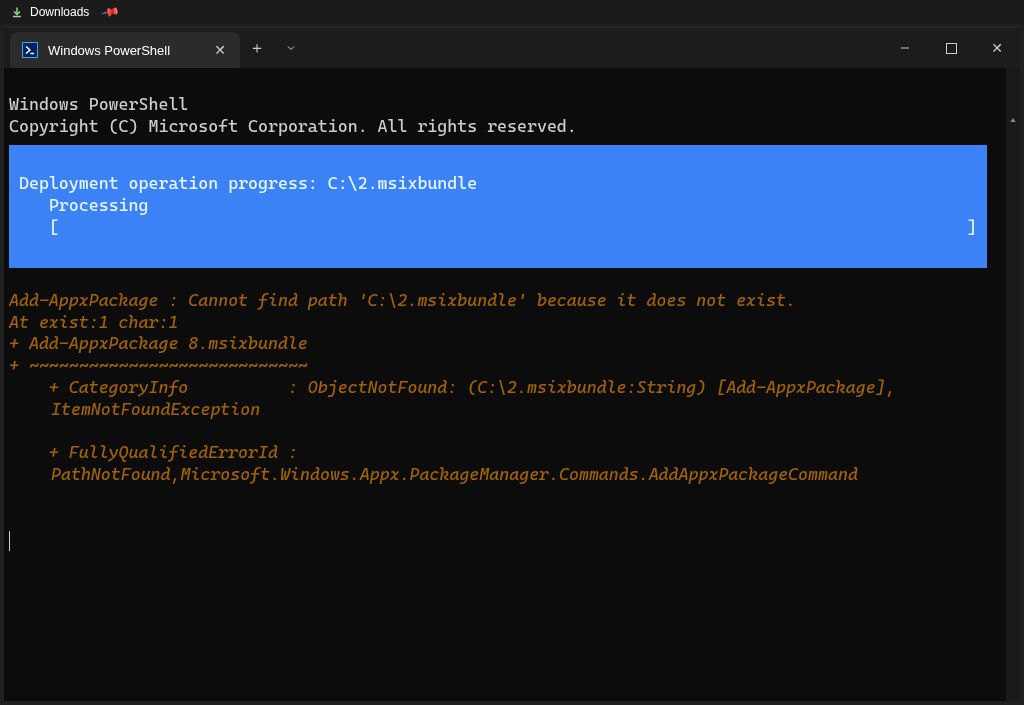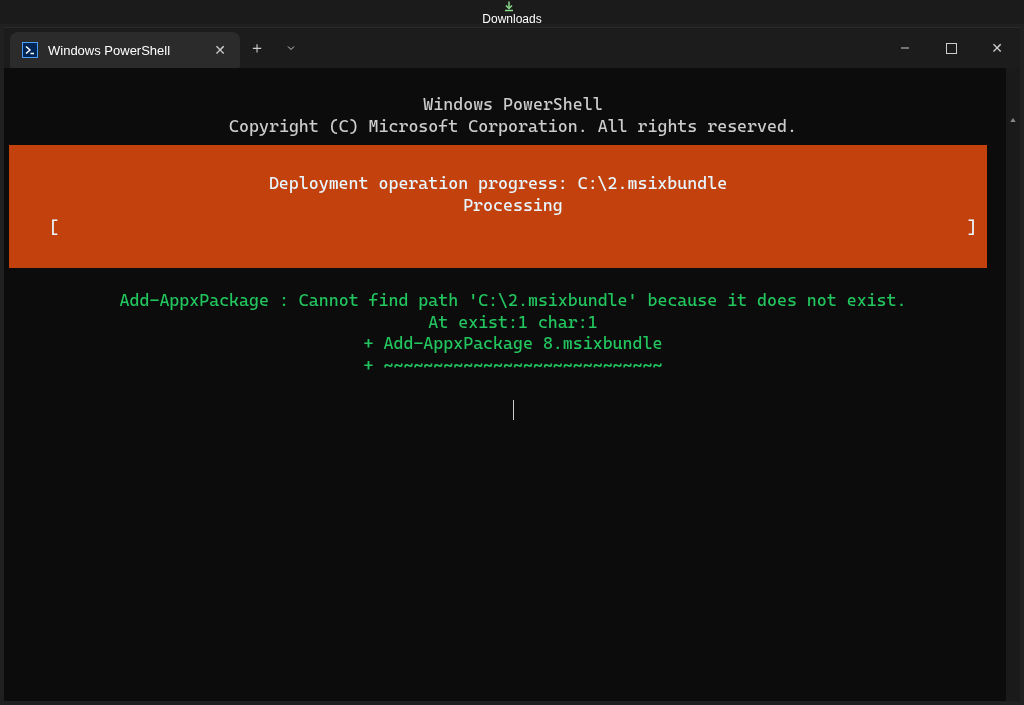--- a/index.html
+++ b/index.html
@@ -10,21 +10,21 @@
     font-family: "Segoe UI", Tahoma, sans-serif;
     background: #202020;
     color: #ffffff;
   }
   .taskbar {
     height: 24px;
     background: #1b1b1b;
     display: flex;
     align-items: center;
     font-size: 12px;
-    flex-direction: column;
+    padding-left: 10px;
   }
   .taskbar .dl-icon {
     width: 14px; height: 14px;
     display: inline-flex; align-items: center; justify-content: center;
     margin-right: 6px;
     color: #8adf8a;
   }
   .taskbar .pin-icon {
     margin-left: 14px;
     color: #bbb;
@@ -32,21 +32,20 @@
     font-size: 12px;
   }
   .window {
     position: absolute;
     left: 4px; top: 27px;
     width: 1016px; height: 674px;
     background: #0c0c0c;
     border-top: 1px solid #2a2a2a;
     display: flex;
     flex-direction: column;
-    text-align: center;
   }
   .titlebar {
     height: 40px;
     background: #1c1c1c;
     display: flex;
     align-items: center;
     justify-content: space-between;
   }
   .tabs {
     display: flex;
@@ -126,28 +125,28 @@
     background: #1a1a1a;
   }
   .scroll-arrow {
     width: 100%; height: 16px;
     display: flex; align-items: center; justify-content: center;
     color: #888; font-size: 9px;
   }
 
   .line { color: #cccccc; }
   .deploy-block {
-    background: #c2410c;
+    background: #3b82f6;
     color: #e8f7ff;
     padding: 6px 10px 8px 10px;
     margin-top: 8px;
     margin-right: 30px;
   }
   .deploy-block .dline { white-space: pre; }
-  .err { color: #22c55e; }
+  .err { color: #a16207; font-style: italic; }
   .err-line { white-space: pre-wrap; }
   .indent { padding-left: 42px; text-indent: -42px; }
 
   .prompt-prefix { color: #cccccc; }
   .cmdname { color: #f9f06b; }
   .cmdarg { color: #cccccc; }
   .cursor {
     display: inline-block;
     width: 1px; height: 20px;
     background: #cccccc;
@@ -211,20 +210,22 @@
 <span class="line">Copyright (C) Microsoft Corporation. All rights reserved.</span>
 <div class="deploy-block">
 <span class="dline">Deployment operation progress: C:\2.msixbundle</span>
 <span class="dline">   Processing</span>
 <div class="dline" style="display:flex; justify-content:space-between;"><span>   [</span><span>]</span></div>
 </div>
 <span class="err err-line">Add-AppxPackage : Cannot find path 'C:\2.msixbundle' because it does not exist.</span>
 <span class="err err-line">At exist:1 char:1</span>
 <span class="err err-line">+ Add-AppxPackage 8.msixbundle</span>
 <span class="err err-line">+ ~~~~~~~~~~~~~~~~~~~~~~~~~~~~</span>
+<div class="err err-line indent" style="margin-right:30px;">    + CategoryInfo          : ObjectNotFound: (C:\2.msixbundle:String) [Add-AppxPackage], ItemNotFoundException</div>
+<div class="err err-line indent" style="margin-right:30px;">    + FullyQualifiedErrorId : PathNotFound,Microsoft.Windows.Appx.PackageManager.Commands.AddAppxPackageCommand</div>
 
 <span class="cursor"></span>
     <div class="scrollbar">
       <div class="scroll-arrow">
         <svg width="8" height="8" viewBox="0 0 24 24" fill="#888">
             <path d="M12 6l8 12H4z"></path>
           </svg>
       </div>
     </div>
   </div>

